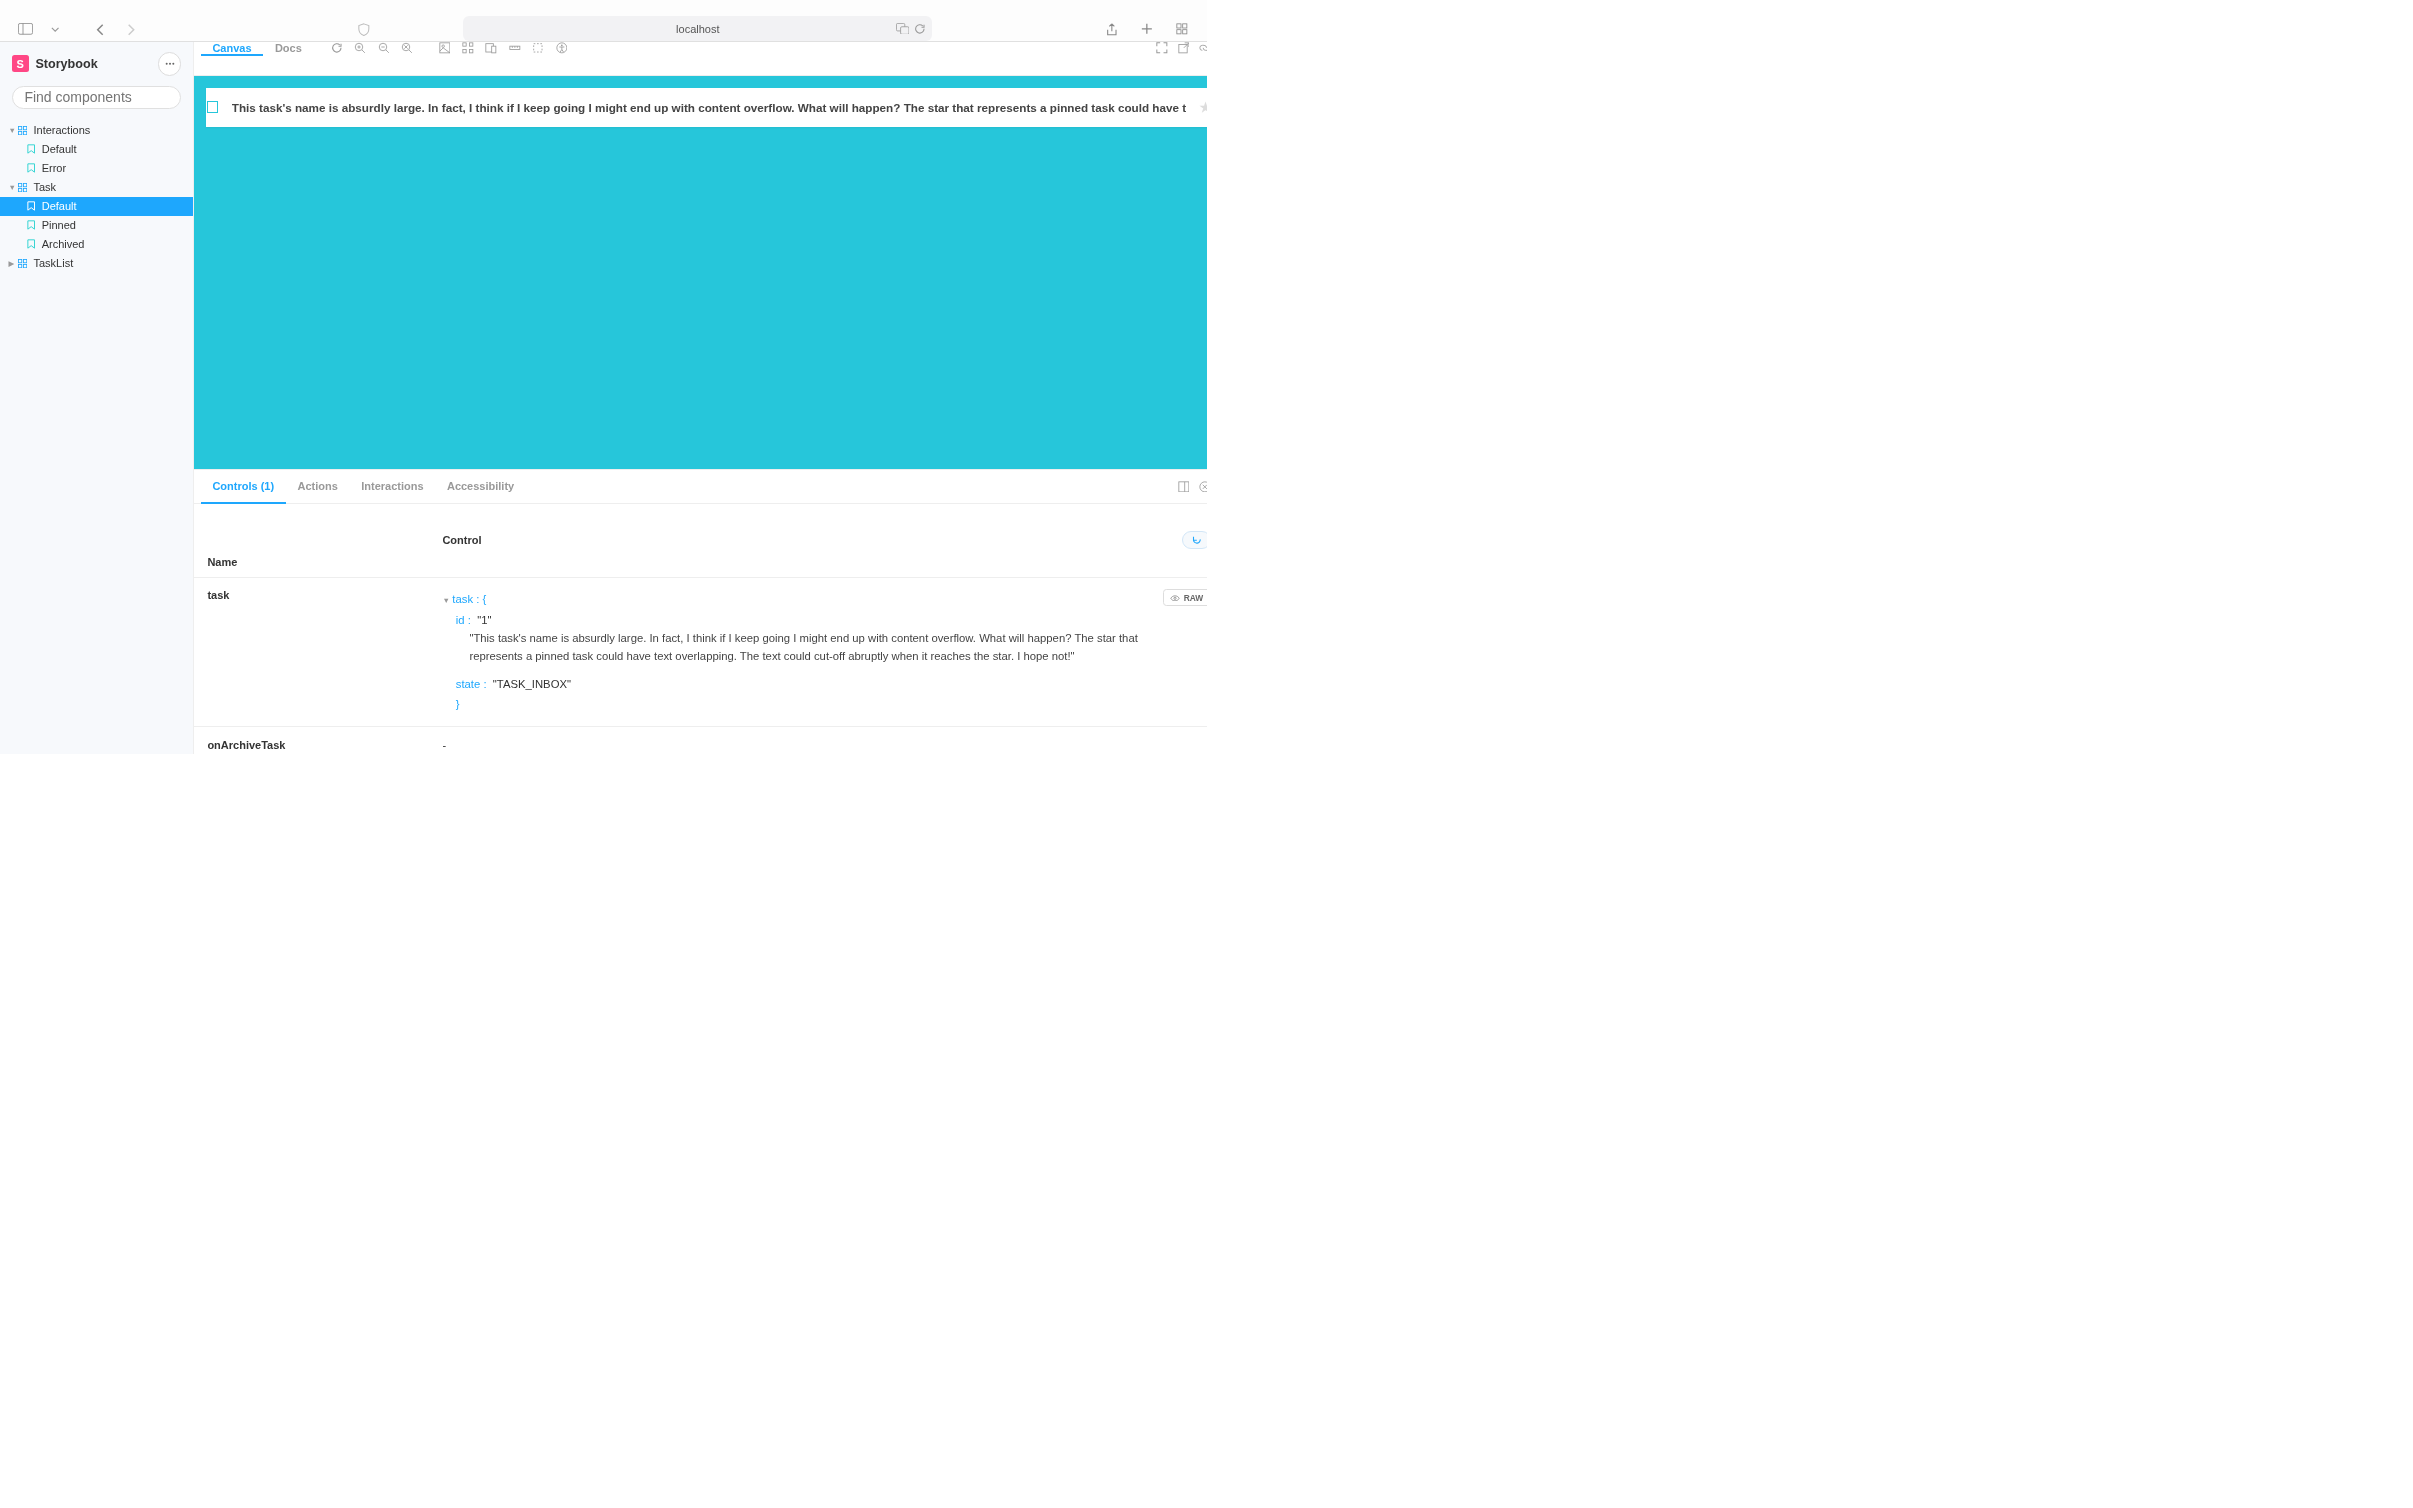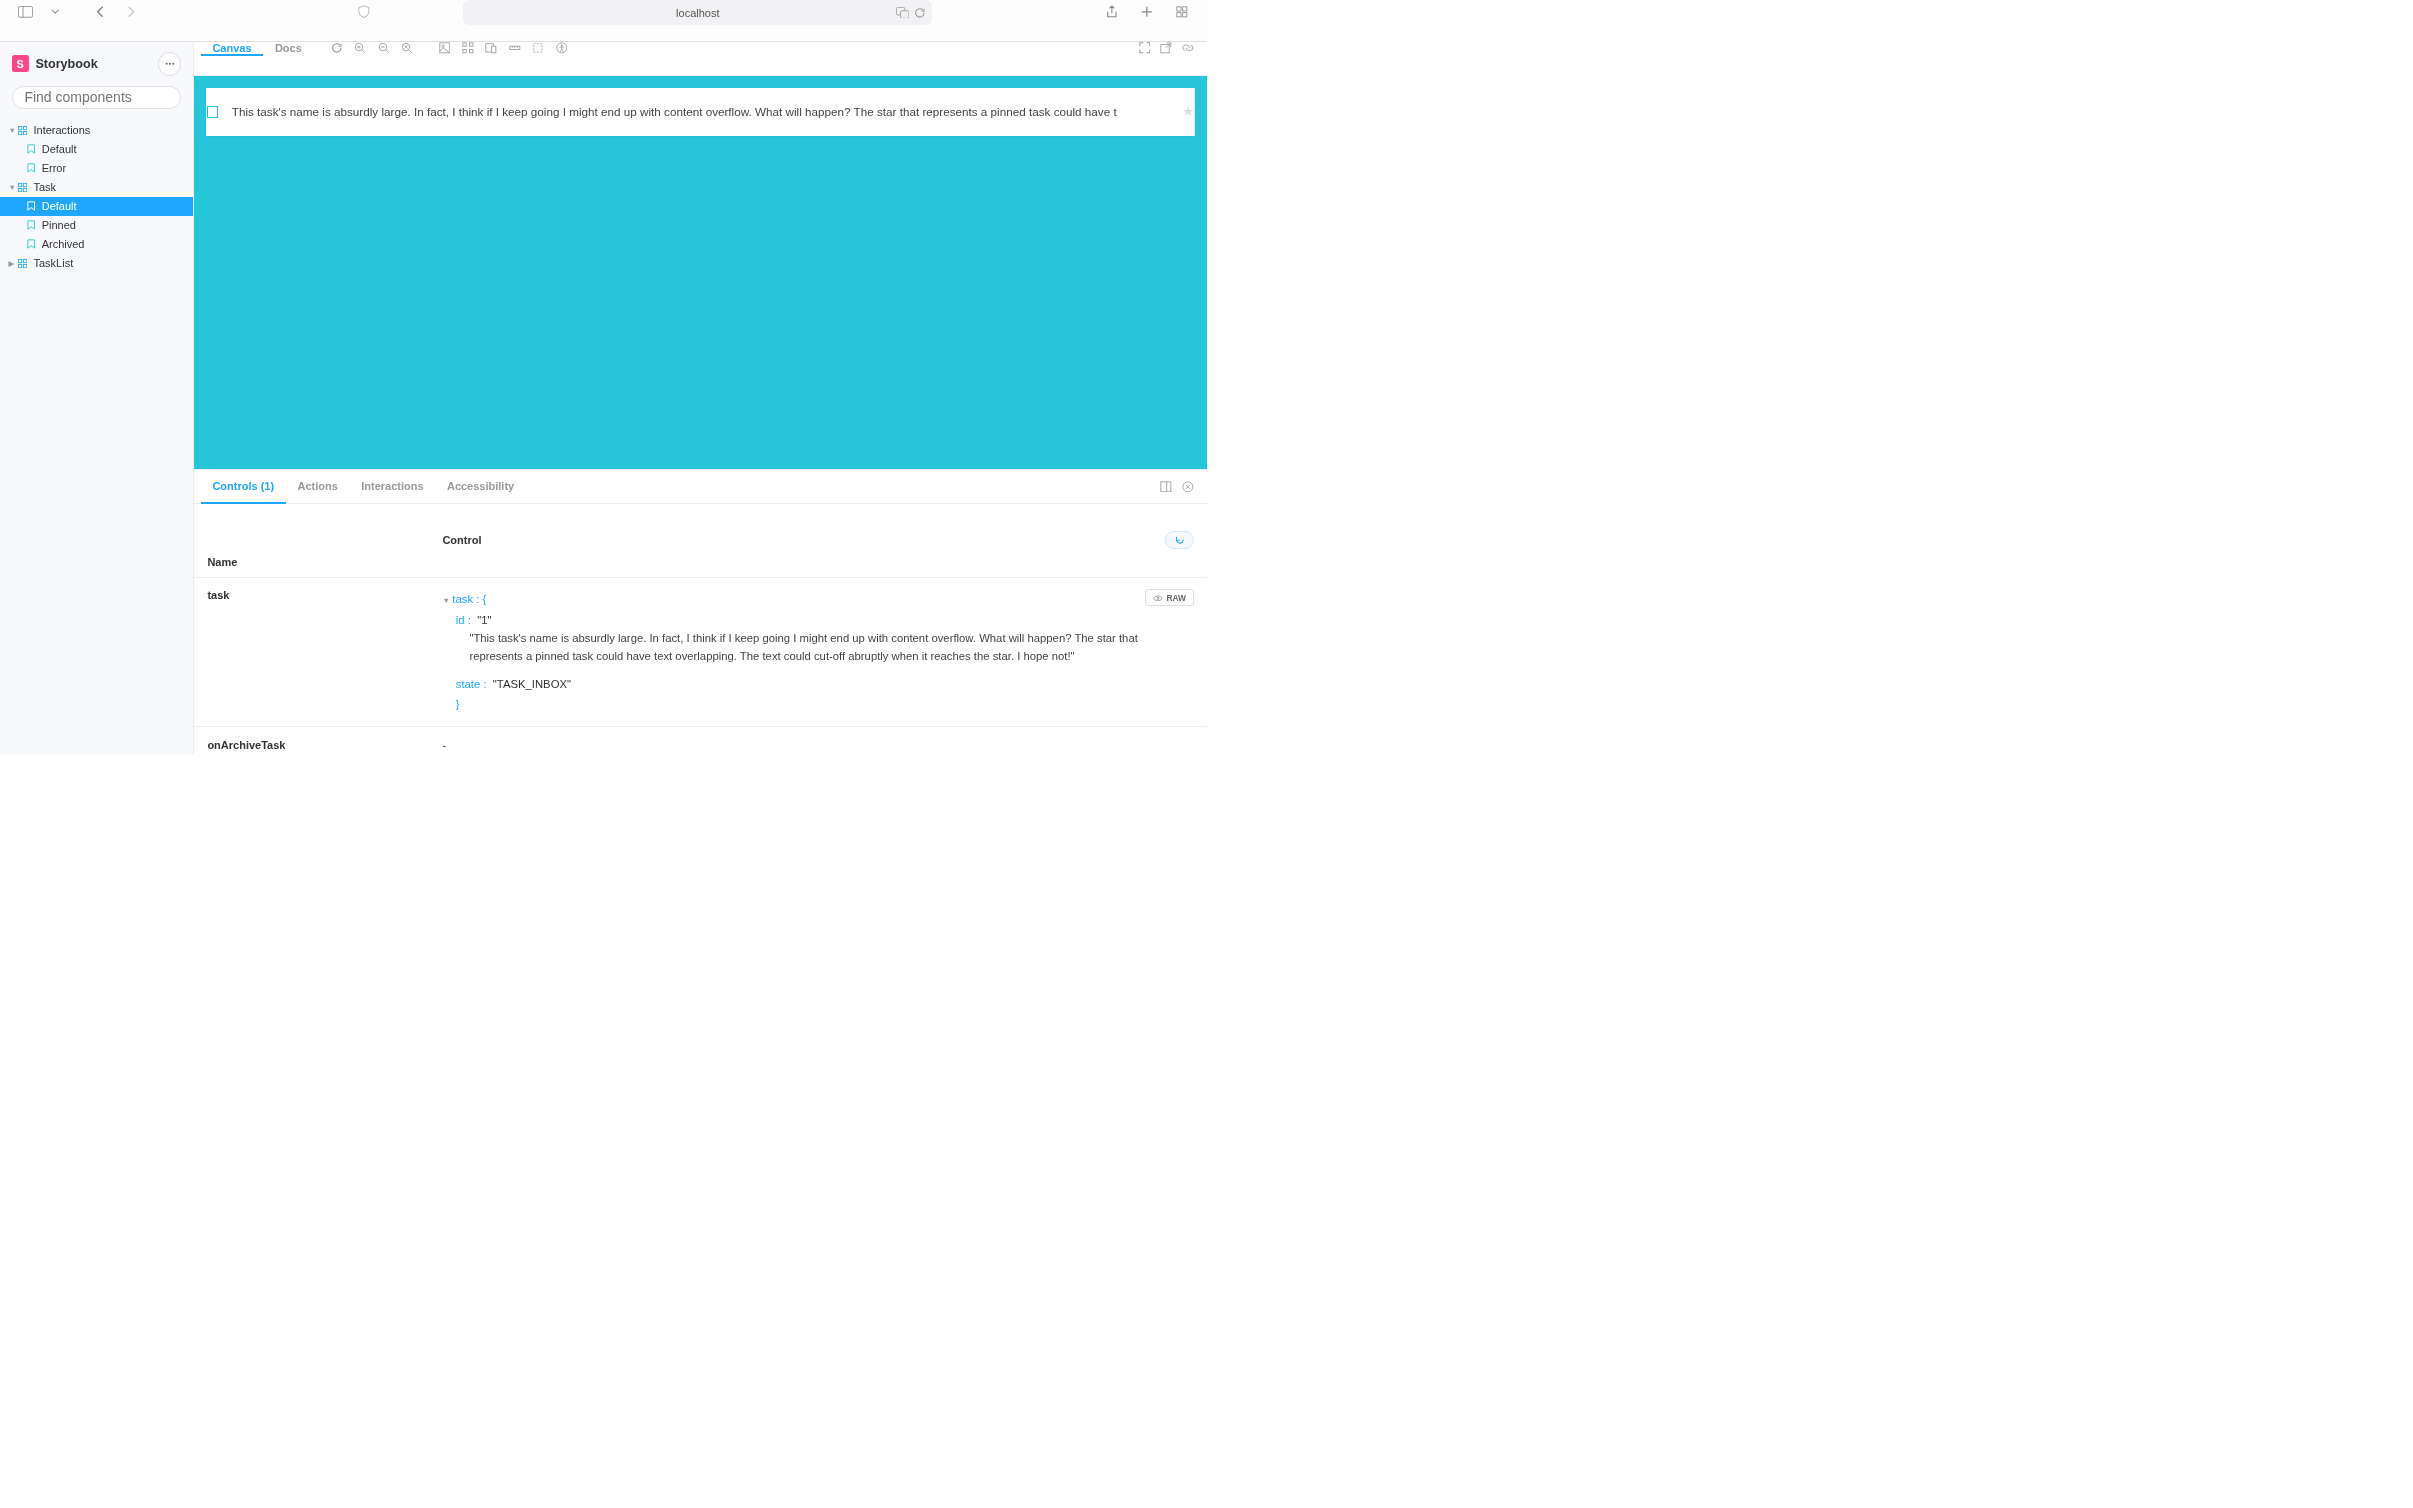--- a/index.html
+++ b/index.html
@@ -9,21 +9,21 @@
   color: #333;
   background: #fff;
   width: 1207px;
   height: 754px;
   overflow: hidden;
 }
 
 
 .browser-chrome {
   display: flex;
-  align-items: flex-start;
+  align-items: flex-end;
   height: 42px;
   border-bottom: 0.8px solid #e0e0e0;
   padding: 0 13.4px;
   gap: 8.4px;
   background: #fdfdfd;
 }
 .chrome-left { display: flex; align-items: center; gap: 6.7px; }
 .chrome-icon-btn {
   width: 23.5px; height: 23.5px;
   display: flex; align-items: center; justify-content: center;
@@ -169,26 +169,27 @@
 
 
 .sb-canvas {
   flex: 1;
   background: #26c6da;
   padding: 11.7px;
   overflow: hidden;
 }
 .task-card {
   background: #fff;
-  height: 48px;
+  height: 39px;
   display: flex;
   align-items: center;
   padding: 0 1px;
   gap: 13.4px;
   box-shadow: 0 0.8px 1.7px rgba(0,0,0,0.05);
+  font-weight: bold;
 }
 .task-checkbox {
   width: 11.7px; height: 11.7px;
   border: 1.3px solid #26c6da;
   background: #fff;
 }
 .task-title {
   flex: 1;
   white-space: nowrap;
   overflow: hidden;

